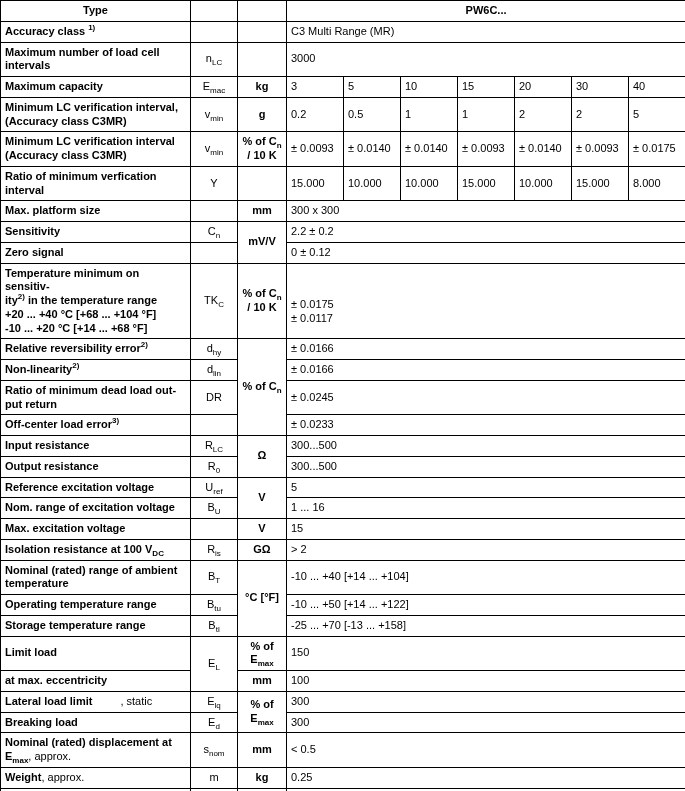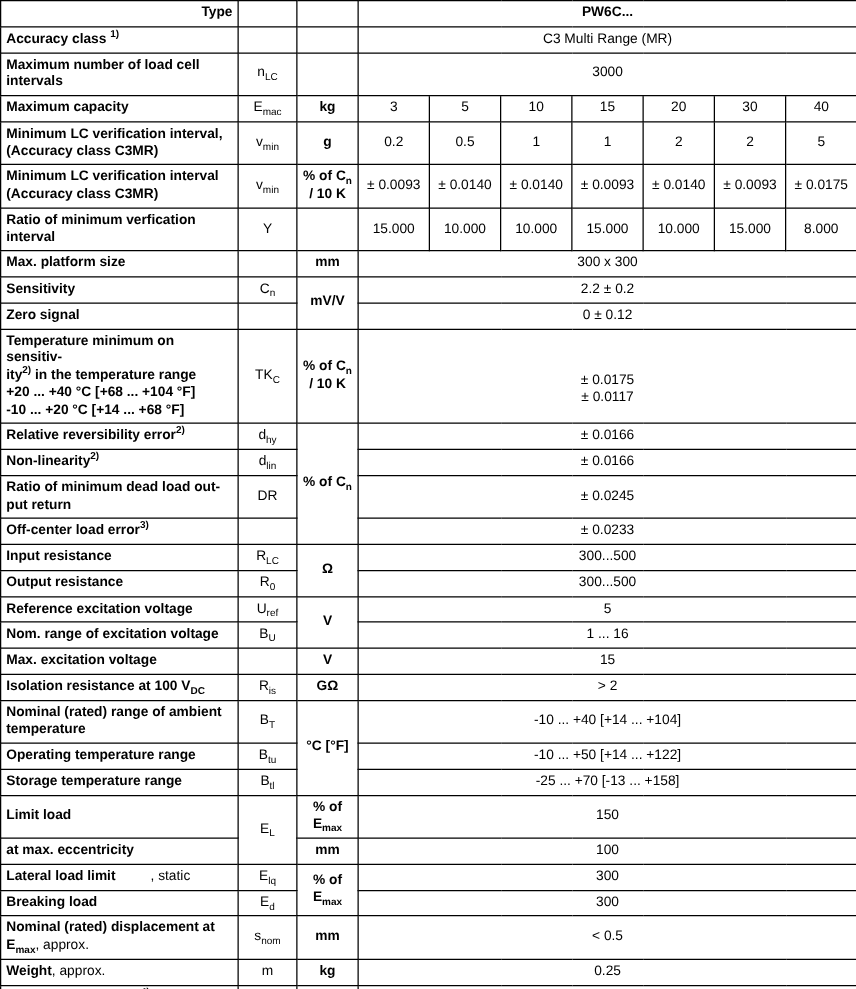--- a/index.html
+++ b/index.html
@@ -36,26 +36,25 @@
   }
   .sym {
     text-align: center;
     font-weight: normal;
   }
   .unit {
     text-align: center;
     font-weight: bold;
   }
   .val {
-    text-align: center;
     font-weight: normal;
   }
   .hdr {
     font-weight: bold;
-    text-align: right;
+    text-align: center;
   }
   .hdr-center {
     font-weight: bold;
     text-align: center;
     margin-top: 17px;
   }
   sup { font-size: 8px; vertical-align: super; line-height: 0; }
   sub { font-size: 8px; vertical-align: sub; line-height: 0; }
   .tall { height: 34px; }
 </style>

